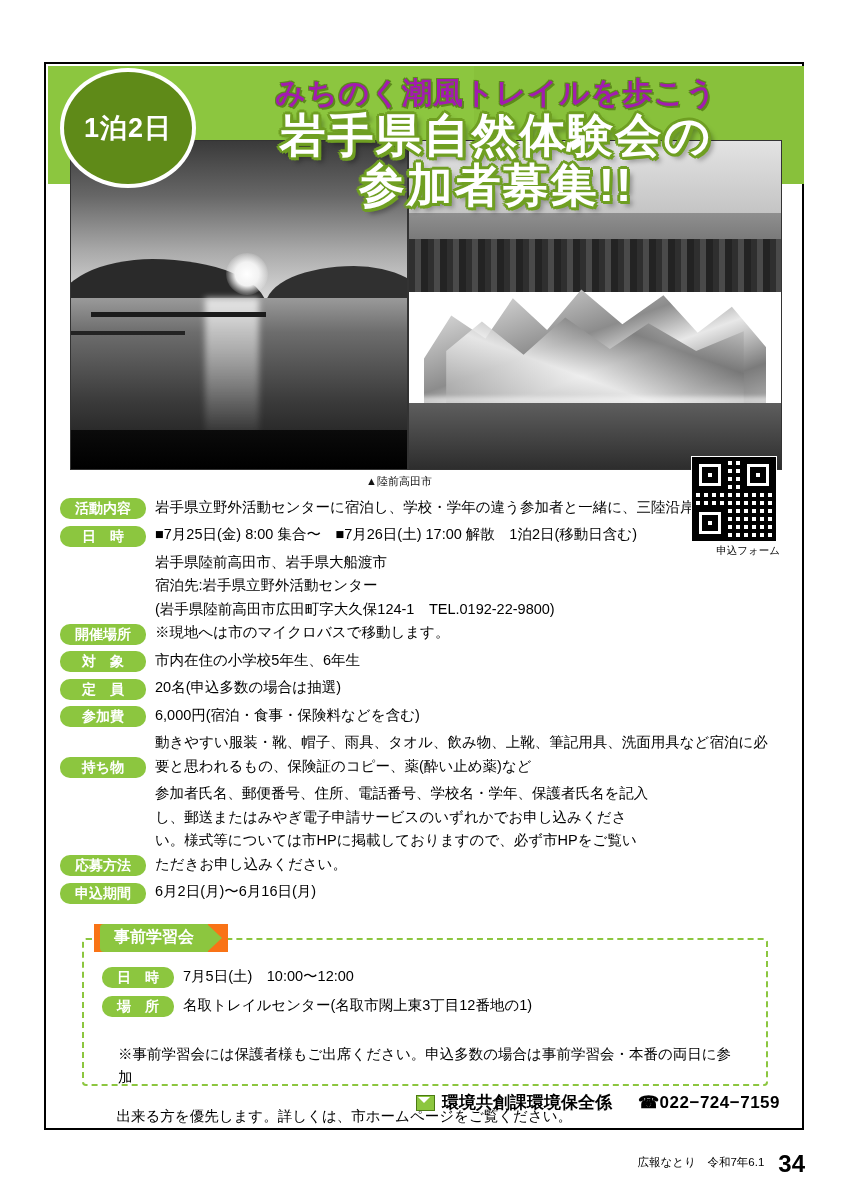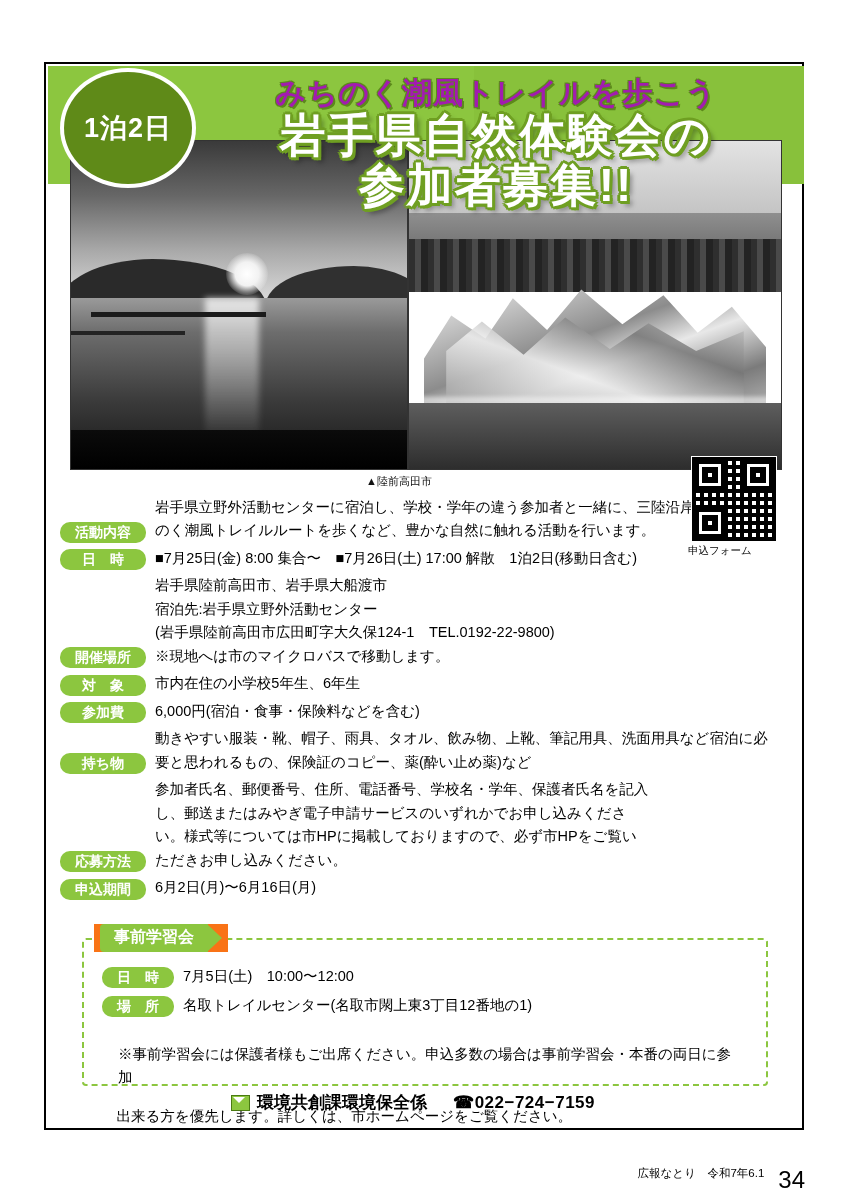--- a/index.html
+++ b/index.html
@@ -231,21 +231,21 @@
     line-height: 1.62;
     color: #000;
   }
   .body p { margin: 0; }
   
   .qr-wrap {
     position: absolute;
     right: 22px;
     top: 392px;
     width: 92px;
-    text-align: left;
+    text-align: right;
     z-index: 4;
   }
   .qr {
     width: 84px; height: 84px;
     margin: 0 auto;
     background-color: #fff;
     background-image:
       repeating-linear-gradient(90deg,#000 0 4px,#fff 4px 8px),
       repeating-linear-gradient(0deg,#000 0 4px,#fff 4px 8px);
     background-blend-mode: multiply;
@@ -312,21 +312,21 @@
     padding: 6px 16px 0 18px;
   }
   
   .footer-line {
     position: absolute;
     left: 0;
     bottom: 14px;
     width: 756px;
     display: flex;
     align-items: center;
-    justify-content: center;
+    justify-content: flex-end;
     padding-right: 22px;
     box-sizing: border-box;
     font-size: 17px;
     font-weight: bold;
   }
   .mail-icon {
     width: 17px; height: 14px;
     border: 1.6px solid #4a7a12;
     background: #8cc63f;
     margin-right: 7px;
@@ -339,33 +339,33 @@
     border-left: 6.5px solid transparent;
     border-right: 6.5px solid transparent;
     border-top: 6px solid #fff;
   }
   .dept { margin-right: 26px; }
   .tel { letter-spacing: 0.5px; }
   
   .pagefoot {
     position: absolute;
     right: 44px;
-    bottom: 6px;
-    display: flex;
-    align-items: flex-start;
+    bottom: 22px;
+    display: flex;
+    align-items: center;
   }
   .pagefoot .pf-text {
     font-size: 11.5px;
     margin-right: 14px;
     margin-bottom: 3px;
     color: #000;
   }
   .pagefoot .pf-num {
     font-size: 24px;
-    font-weight: normal;
+    font-weight: bold;
   }
 </style>
 </head>
 <body>
 
 <div class="page">
   <div class="frame">
 
     <div class="banner">
       <div class="banner-dark"></div>
@@ -405,21 +405,20 @@
     </div>
     <div class="caption cap-left">▲陸前高田市</div>
     <div class="caption cap-right">▲大船渡市</div>
 
     <div class="content">
 
       <div class="row">
         <div class="tag">活動内容</div>
         <div class="body">
           <p>岩手県立野外活動センターに宿泊し、学校・学年の違う参加者と一緒に、三陸沿岸のみち</p>
-          <p>のく潮風トレイルルートを歩くなど、豊かな自然に触れる活動を行います。</p>
         </div>
       </div>
 
       <div class="row">
         <div class="tag">日　時</div>
         <div class="body">
           <p>■7月25日(金) 8:00 集合〜　■7月26日(土) 17:00 解散　1泊2日(移動日含む)</p>
         </div>
       </div>
 
@@ -433,20 +432,26 @@
         </div>
       </div>
 
       <div class="row">
         <div class="tag">対　象</div>
         <div class="body">
           <p>市内在住の小学校5年生、6年生</p>
         </div>
       </div>
 
+      <div class="row">
+        <div class="tag">定　員</div>
+        <div class="body">
+          <p>20名(申込多数の場合は抽選)</p>
+        </div>
+      </div>
 
       <div class="row">
         <div class="tag">参加費</div>
         <div class="body">
           <p>6,000円(宿泊・食事・保険料などを含む)</p>
         </div>
       </div>
 
       <div class="row">
         <div class="tag">持ち物</div>

